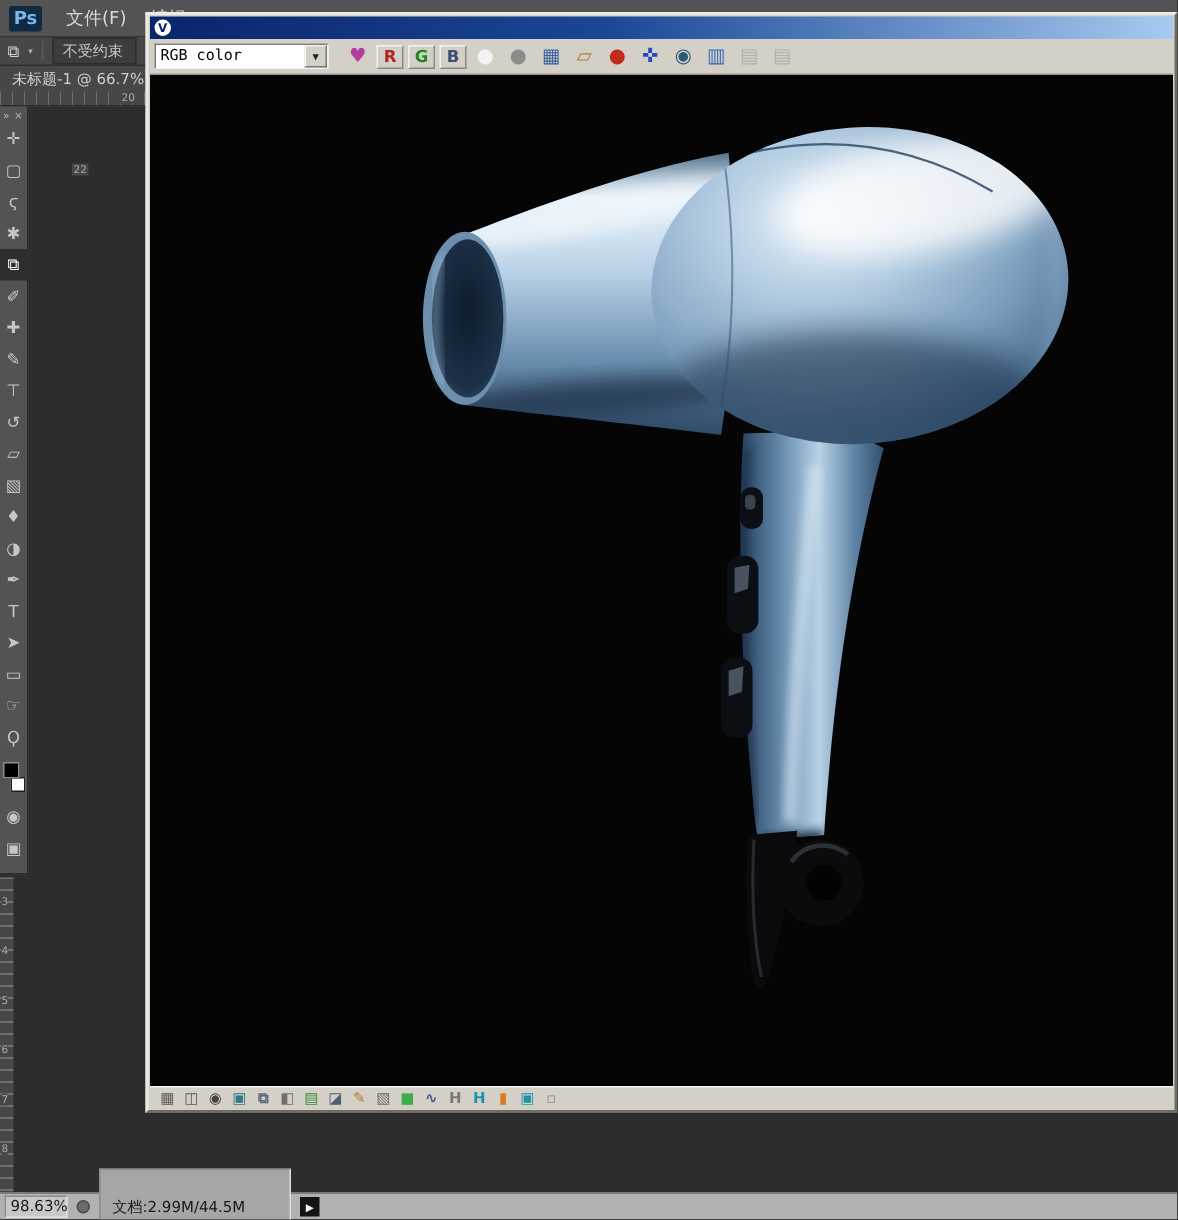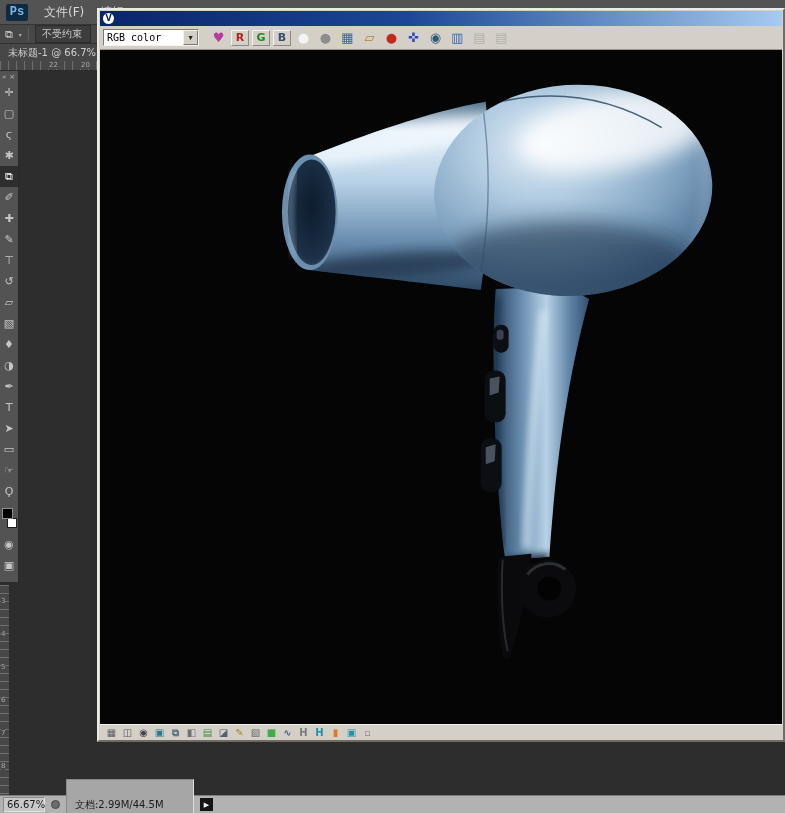--- a/index.html
+++ b/index.html
@@ -2,21 +2,21 @@
 <html><head>
 <meta charset="utf-8">
 <style>
   *{margin:0;padding:0;box-sizing:border-box;}
   html,body{width:785px;height:813px;overflow:hidden;}
   body{font-family:"DejaVu Sans","Liberation Sans",sans-serif;font-size:11px;background:#4a4a4a;}
   #screen{position:relative;width:785px;height:813px;background:#4a4a4a;overflow:hidden;}
 
   
   #ps-menubar{position:absolute;left:0;top:0;width:785px;height:25px;background:#535353;border-bottom:1px solid #353535;display:flex;align-items:center;gap:16px;padding-left:6px;color:#d8d8d8;font-size:12px;z-index:1;}
-  #ps-logo{width:22px;height:17px;background:#0f2b44;color:#7db7ea;font-weight:bold;font-size:12px;display:flex;align-items:center;justify-content:center;border-radius:2px;font-family:Liberation Mono, monospace;}
+  #ps-logo{width:22px;height:17px;background:#0f2b44;color:#7db7ea;font-weight:bold;font-size:12px;display:flex;align-items:center;justify-content:center;border-radius:2px;}
   .ps-menu-item{cursor:pointer;}
 
   #ps-optionsbar{position:absolute;left:0;top:25px;width:785px;height:19px;background:#474747;border-bottom:1px solid #303030;display:flex;align-items:center;gap:6px;padding-left:5px;color:#c8c8c8;font-size:10px;z-index:1;}
   #opt-tool-glyph{font-size:11px;color:#d0d0d0;}
   #opt-arrow{font-size:6px;color:#aaa;}
   .opt-sep{width:1px;height:14px;background:#323232;border-right:1px solid #5c5c5c;}
   #opt-constraint{background:#3d3d3d;border:1px solid #2c2c2c;padding:1px 8px 1px 6px;color:#c8c8c8;cursor:pointer;}
 
   #ps-tabbar{position:absolute;left:0;top:44px;width:785px;height:17px;background:#393939;display:flex;align-items:flex-end;z-index:1;}
   #ps-doc-tab{height:17px;background:#474747;border-right:1px solid #282828;color:#cfcfcf;font-size:10px;padding:2px 12px 2px 8px;white-space:nowrap;cursor:pointer;}
@@ -43,21 +43,21 @@
   #doc-info{background:#a6a6a6;border:1px solid;border-color:#8a8a8a #dcdcdc #dcdcdc #8a8a8a;padding:18px 8px;min-width:128px;}
   #status-play{width:13px;height:13px;background:#141414;color:#f0f0f0;font-size:7px;display:flex;align-items:center;justify-content:center;cursor:pointer;}
 
   
   #vray-window{position:absolute;left:97px;top:8px;width:688px;height:734px;background:#d4d0c8;border:2px solid;border-color:#eceae5 #6f6c66 #6f6c66 #eceae5;z-index:5;display:flex;flex-direction:column;padding:1px;}
   #vray-titlebar{height:15px;background:linear-gradient(90deg,#0a246a 0%,#1b4796 45%,#a6caf0 100%);display:flex;align-items:center;gap:4px;padding:0 3px;color:#ffffff;font-family:"DejaVu Sans Mono","Liberation Mono",monospace;font-weight:bold;font-size:10px;cursor:default;}
   #vray-logo{width:11px;height:11px;background:#ffffff;border-radius:50%;color:#0a246a;font-size:8px;font-weight:bold;display:flex;align-items:center;justify-content:center;font-family:"DejaVu Sans","Liberation Sans",sans-serif;}
   #vray-title{white-space:nowrap;overflow:hidden;}
 
   #vray-toolbar{height:24px;background:#d4d0c8;border-bottom:1px solid #9a968e;display:flex;align-items:center;padding:0 3px;gap:1px;}
-  #vfb-combo{width:96px;height:17px;background:#ffffff;border:1px solid;border-color:#7a7a7a #f4f2ee #f4f2ee #7a7a7a;display:flex;align-items:center;margin-right:8px;font-family:"DejaVu Sans Mono","Liberation Mono",monospace;font-size:10px;color:#000;cursor:pointer;}
+  #vfb-combo{width:116px;height:17px;background:#ffffff;border:1px solid;border-color:#7a7a7a #f4f2ee #f4f2ee #7a7a7a;display:flex;align-items:center;margin-right:8px;font-family:"DejaVu Sans Mono","Liberation Mono",monospace;font-size:10px;color:#000;cursor:pointer;}
   #vfb-combo-text{flex:1;padding-left:3px;overflow:hidden;white-space:nowrap;}
   #vfb-combo-btn{width:15px;height:15px;background:#d4d0c8;border:1px solid;border-color:#f4f2ee #7a7a7a #7a7a7a #f4f2ee;font-size:7px;display:flex;align-items:center;justify-content:center;color:#222;}
   .vfb-tool{width:21px;height:18px;display:flex;align-items:center;justify-content:center;font-size:13px;font-weight:bold;cursor:pointer;}
   .vfb-tool.boxed{width:18px;height:16px;border:1px solid;border-color:#f4f2ee #8a8a8a #8a8a8a #f4f2ee;background:#d4d0c8;font-size:11px;margin:0 1px;}
   .vfb-tool.disabled{opacity:.45;cursor:default;}
 
   #vray-canvas{flex:1;position:relative;background:#050506;overflow:hidden;}
   #vray-canvas svg{display:block;width:100%;height:100%;}
 
   #vray-bottombar{height:15px;background:#d4d0c8;border-top:1px solid #f4f2ee;display:flex;align-items:center;gap:3px;padding:0 5px;}
@@ -83,21 +83,21 @@
     <span id="opt-arrow">▾</span>
     <span class="opt-sep"></span>
     <span id="opt-constraint">不受约束</span>
   </div>
 
   <div id="ps-tabbar">
     <span id="ps-doc-tab">未标题-1 @ 66.7% (</span>
   </div>
 
   <div id="ps-ruler-h">
-      <span class="rh-num" style="left: 48px;">22</span>
+      <span class="rh-num" style="left: 48px; margin-top: 48px;">22</span>
       <span class="rh-num" style="left: 80px;">20</span>
     </div>
 
   <div id="ps-toolpanel">
     <div id="ps-panel-header">
       <span>»</span>
       <span>×</span>
     </div>
     <div id="ps-tools">
         <div class="ps-tool">✛</div>
@@ -282,19 +282,19 @@
           <span class="vfb-mini" style="color: rgb(122, 122, 122);">H</span>
           <span class="vfb-mini" style="color: rgb(31, 147, 168);">H</span>
           <span class="vfb-mini" style="color: rgb(224, 120, 32);">▮</span>
           <span class="vfb-mini" style="color: rgb(31, 147, 168);">▣</span>
           <span class="vfb-mini" style="color: rgb(138, 138, 138);">▫</span>
         </span>
     </div>
   </div>
 
   <div id="ps-statusbar">
-    <span id="zoom-field">66.67%</span>
+    <span id="zoom-field">98.63%</span>
     <span id="status-circle-icon"></span>
     <span id="doc-info">文档:2.99M/44.5M</span>
     <span id="status-play">▶</span>
   </div>
 
 </div>
 
 </body></html>

